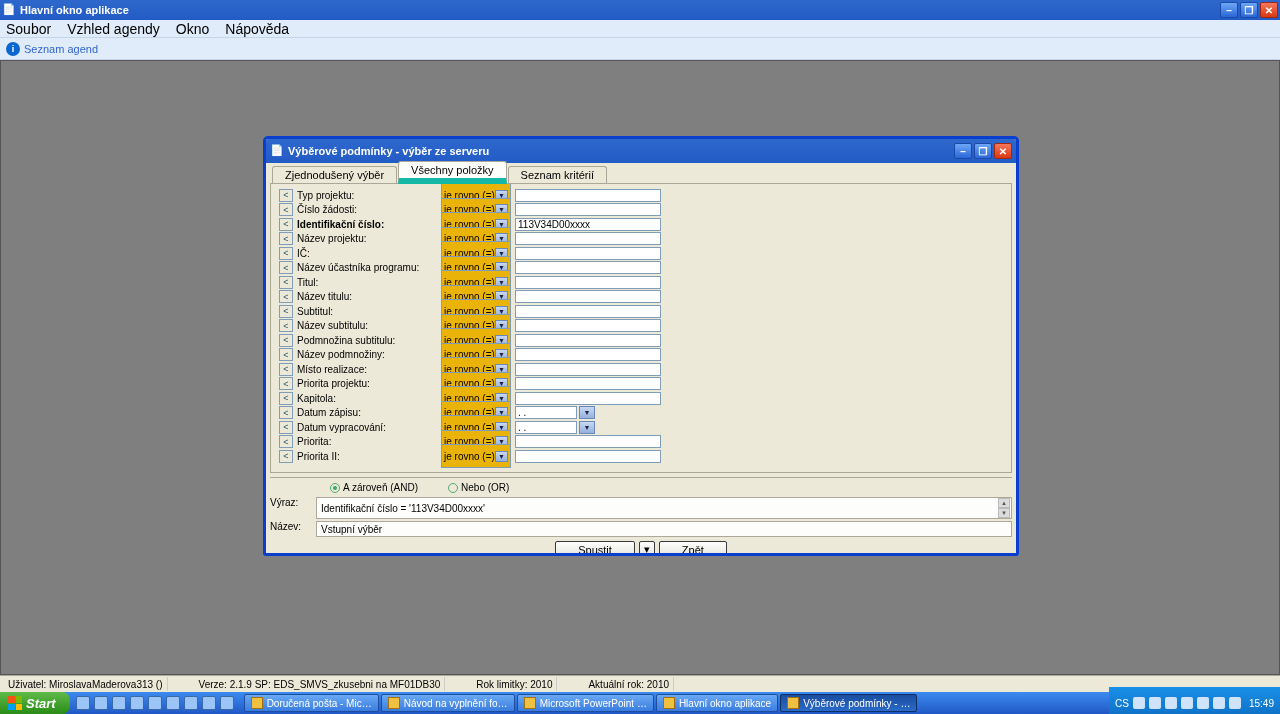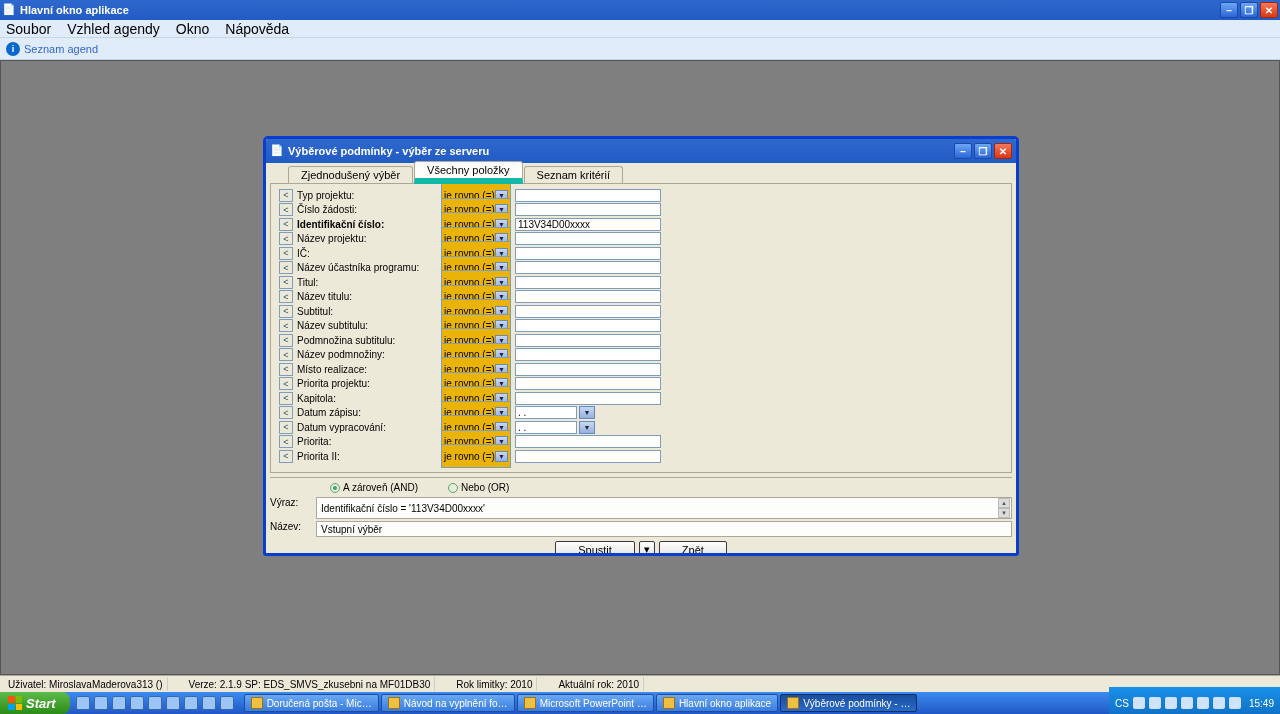--- a/index.html
+++ b/index.html
@@ -21,21 +21,21 @@
 .toolbar .info-icon { width: 14px; height: 14px; border-radius: 50%; background: #0a67cf; color: #fff; display: inline-flex; align-items: center; justify-content: center; font-weight: bold; font-size: 9px; margin-right: 4px; }
 
 .mdi { position: absolute; top: 60px; left: 0; right: 0; bottom: 0; background: #7f7f7f; border: 1px solid #555; }
 
 
 .dialog { position: absolute; left: 263px; top: 136px; width: 756px; height: 420px; background: #ece9d8; border: 3px solid #0a3fce; border-radius: 5px 5px 3px 3px; overflow: hidden; }
 .dialog .dtitle { height: 24px; background: linear-gradient(#2f68cd,#215bc4); display: flex; align-items: center; padding: 0 4px; color: #fff; font-size: 11px; font-weight: bold; }
 .dialog .dtitle .icon { width: 14px; height: 14px; margin-right: 4px; }
 .dialog .dtitle .spacer { flex: 1; }
 
-.tabs { height: 20px; display: flex; align-items: flex-end; padding-left: 22px; background: #ece9d8; font-size: 11px; }
+.tabs { height: 20px; display: flex; align-items: flex-end; padding-left: 6px; background: #ece9d8; font-size: 11px; }
 .tab { padding: 2px 12px; border: 1px solid #aca899; background: #ece9d8; border-bottom: none; border-radius: 3px 3px 0 0; margin-right: 1px; cursor: pointer; position: relative; }
 .tab.active { background: #fdfdfb; z-index: 2; border-bottom: 6px solid #14b8a6; margin-bottom: -1px; }
 
 .tabbody { border: 1px solid #aca899; margin: 0 4px; background: #ece9d8; padding: 4px 8px 2px 8px; height: 290px; overflow: hidden; }
 
 .row { display: flex; align-items: center; height: 14.5px; font-size: 10px; gap: 4px; }
 .row .backbtn { width: 14px; height: 13px; border: 1px solid #7f9db9; background: #ece9d8; display: flex; align-items: center; justify-content: center; color: #356; font-size: 9px; cursor: pointer; }
 .row .lbl { width: 140px; }
 .row .lbl.bold { font-weight: bold; }
 .row .op { width: 70px; height: 13px; border: 1px solid #7f9db9; background: #eab308; font-size: 10px; padding: 11px 2px; display: flex; align-items: center; justify-content: space-between; }
@@ -55,21 +55,21 @@
 .exprrow .ebox.single { height: 16px; }
 .exprrow .ebox input { border: none; background: transparent; font-size: 10px; width: 100%; outline: none; }
 .scrollarrows { position: absolute; right: 1px; top: 0; bottom: 0; width: 12px; display: flex; flex-direction: column; }
 .scrollarrows div { flex: 1; background: #dcdcdc; border: 1px solid #bbb; font-size: 6px; display: flex; align-items: center; justify-content: center; color: #555; }
 
 .btnrow { display: flex; justify-content: center; gap: 4px; margin-top: 4px; }
 .btn { border: 1px solid #3a3a3a; background: linear-gradient(#fefefe,#e3e3dc); padding: 1px 22px; font-size: 11px; border-radius: 2px; cursor: pointer; }
 .btn.small { padding: 1px 4px; width: 16px; }
 
 
-.statusbar { position: absolute; bottom: 22px; left: 0; right: 0; height: 17px; background: #ece9d8; border-top: 1px solid #aca899; display: flex; align-items: center; font-size: 10px; padding: 0 4px; gap: 17px; }
+.statusbar { position: absolute; bottom: 22px; left: 0; right: 0; height: 17px; background: #ece9d8; border-top: 1px solid #aca899; display: flex; align-items: center; font-size: 10px; padding: 0 4px; gap: 27px; }
 .statusbar .cell { padding: 0 4px; border-right: 1px solid #ccc; height: 14px; display: flex; align-items: center; }
 .statusbar .cell.nobord { border-right: none; margin-top: 28px; }
 .statusbar .right { margin-left: auto; }
 
 
 .taskbar { position: absolute; bottom: 0; left: 0; right: 0; height: 22px; background: linear-gradient(#3c8bef,#2158c7); display: flex; align-items: center; font-size: 10px; color: #fff; margin-top: 16px; }
 .start { height: 22px; background: linear-gradient(#5fbb4a,#2a8b16); padding: 0 14px 0 8px; display: flex; align-items: center; font-weight: bold; font-style: italic; font-size: 13px; border-radius: 0 8px 8px 0; gap: 4px; }
 .start .winlogo { width: 14px; height: 14px; display: grid; grid-template-columns: 1fr 1fr; grid-template-rows: 1fr 1fr; gap: 1px; }
 .start .winlogo div:nth-child(1){background:#f65314;} .start .winlogo div:nth-child(2){background:#7cbb00;} .start .winlogo div:nth-child(3){background:#00a1f1;} .start .winlogo div:nth-child(4){background:#ffbb00;}
 .ql { display: flex; gap: 4px; padding: 0 6px; align-items: center; }

